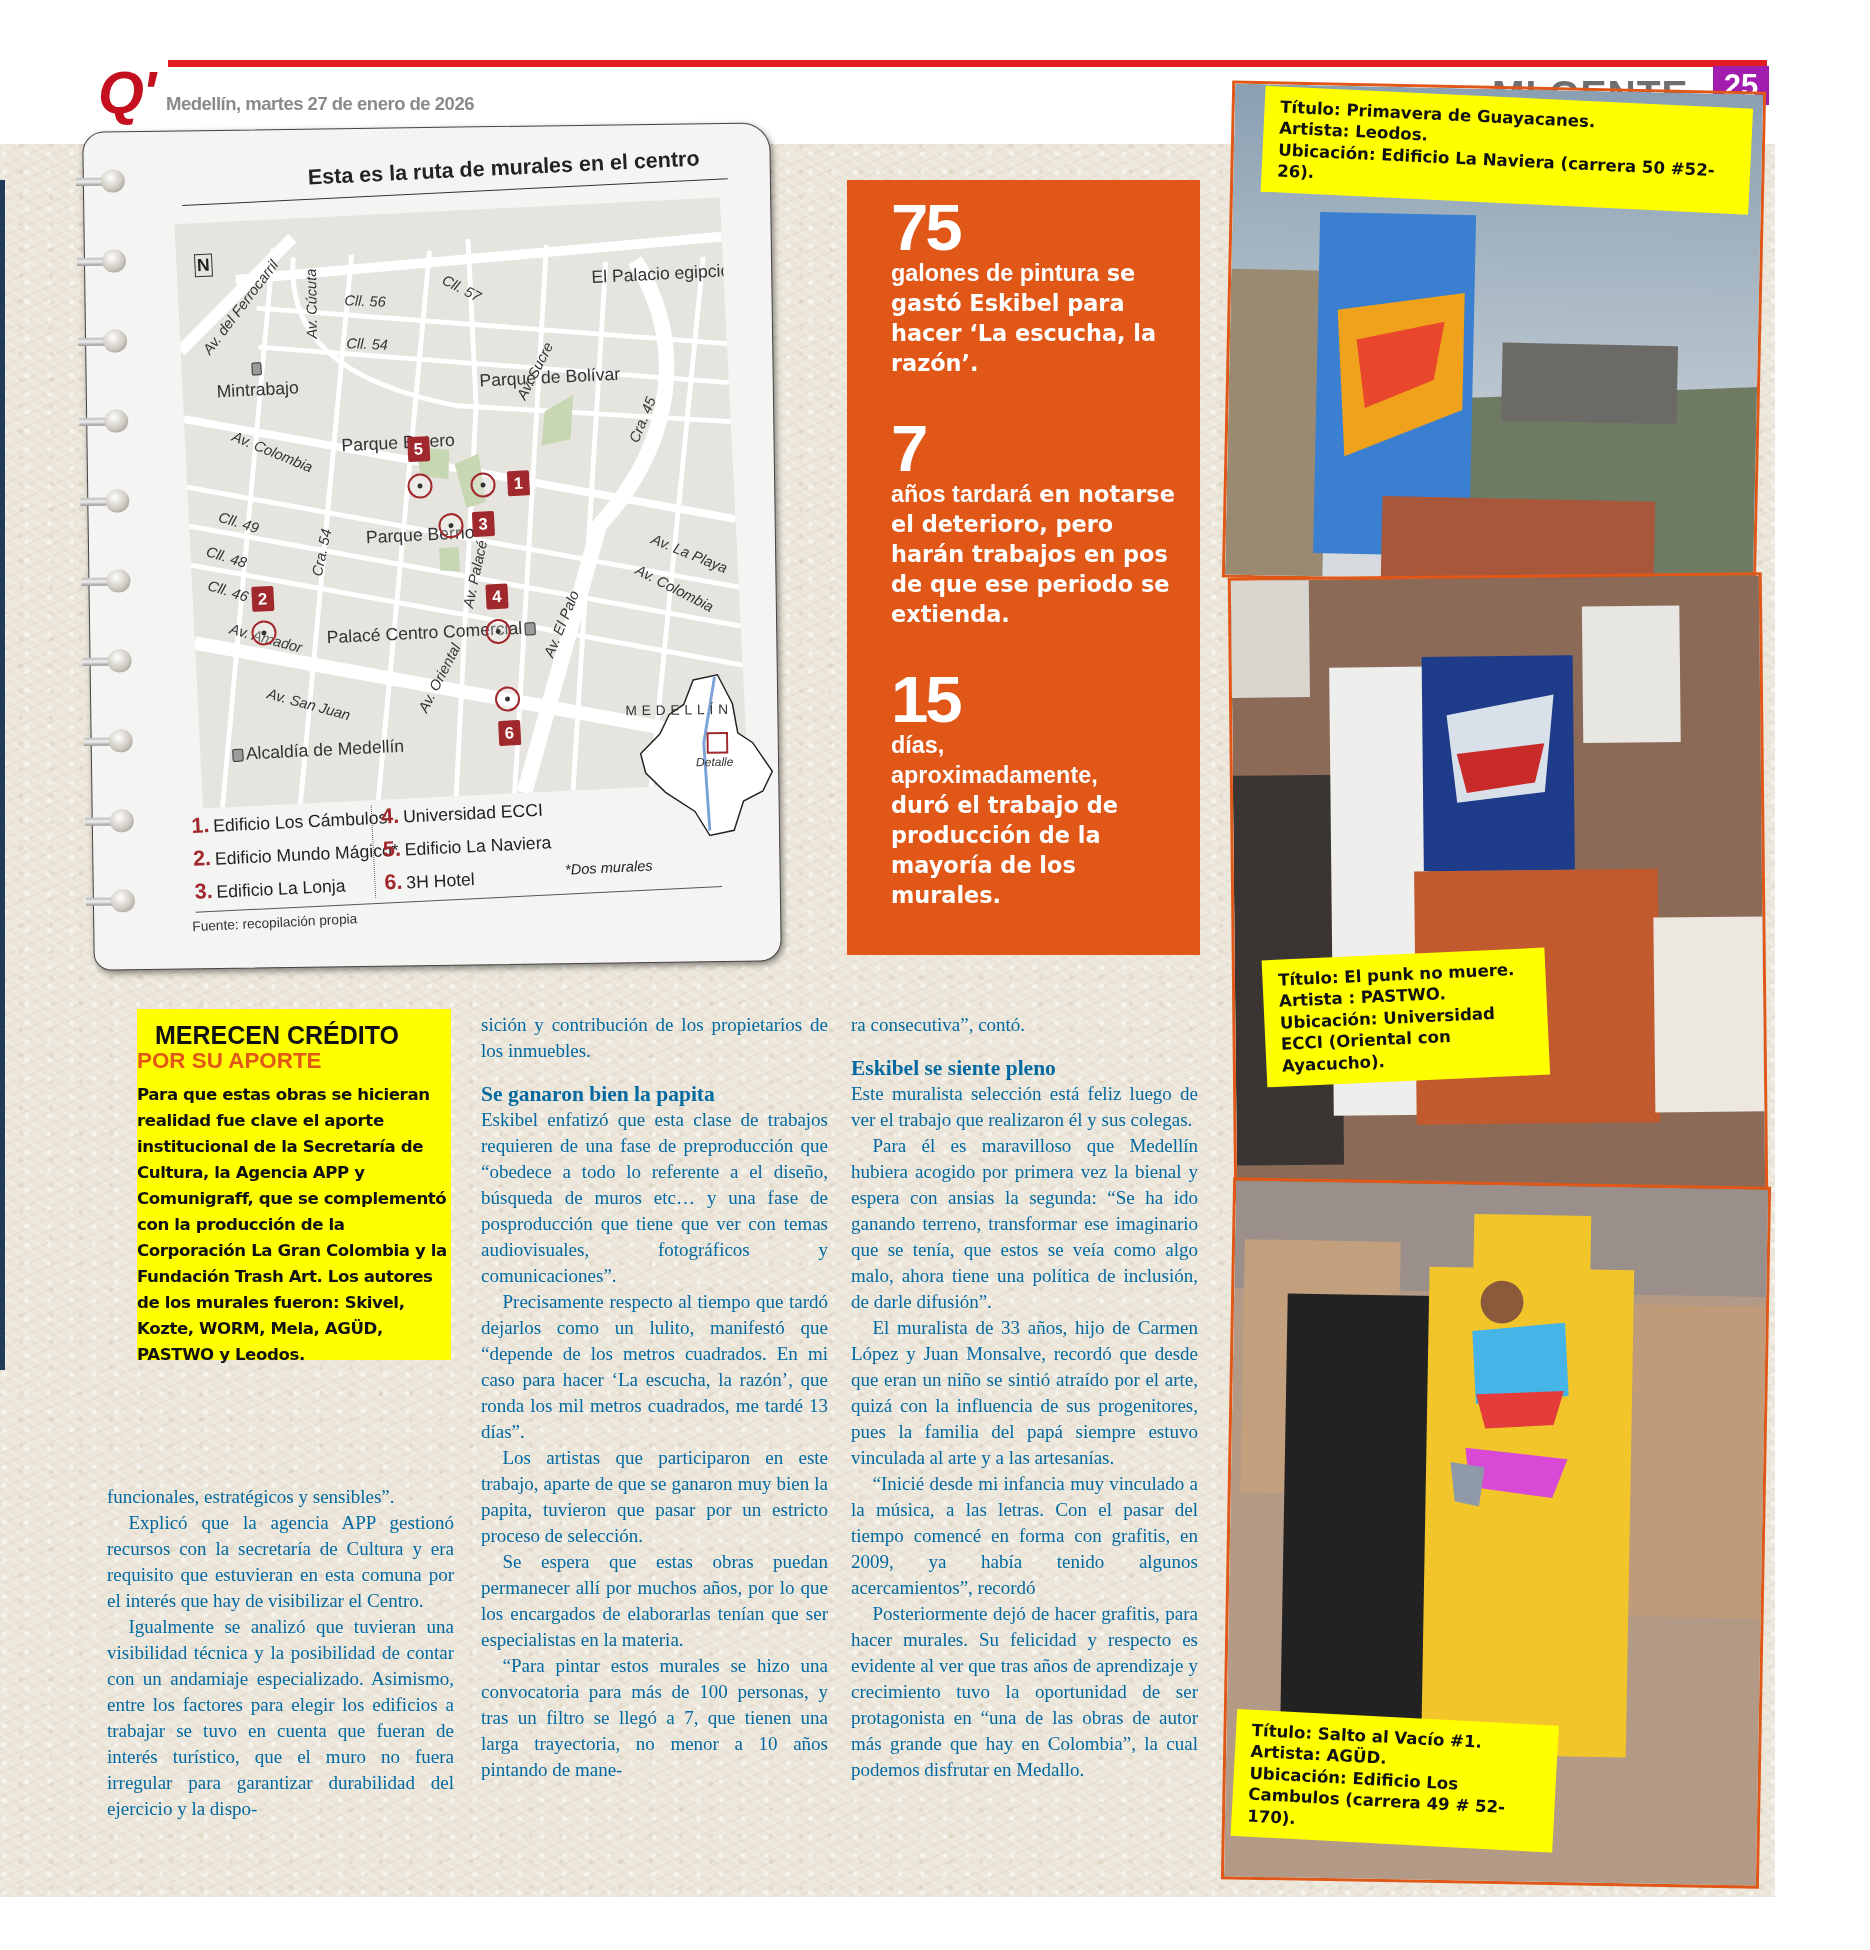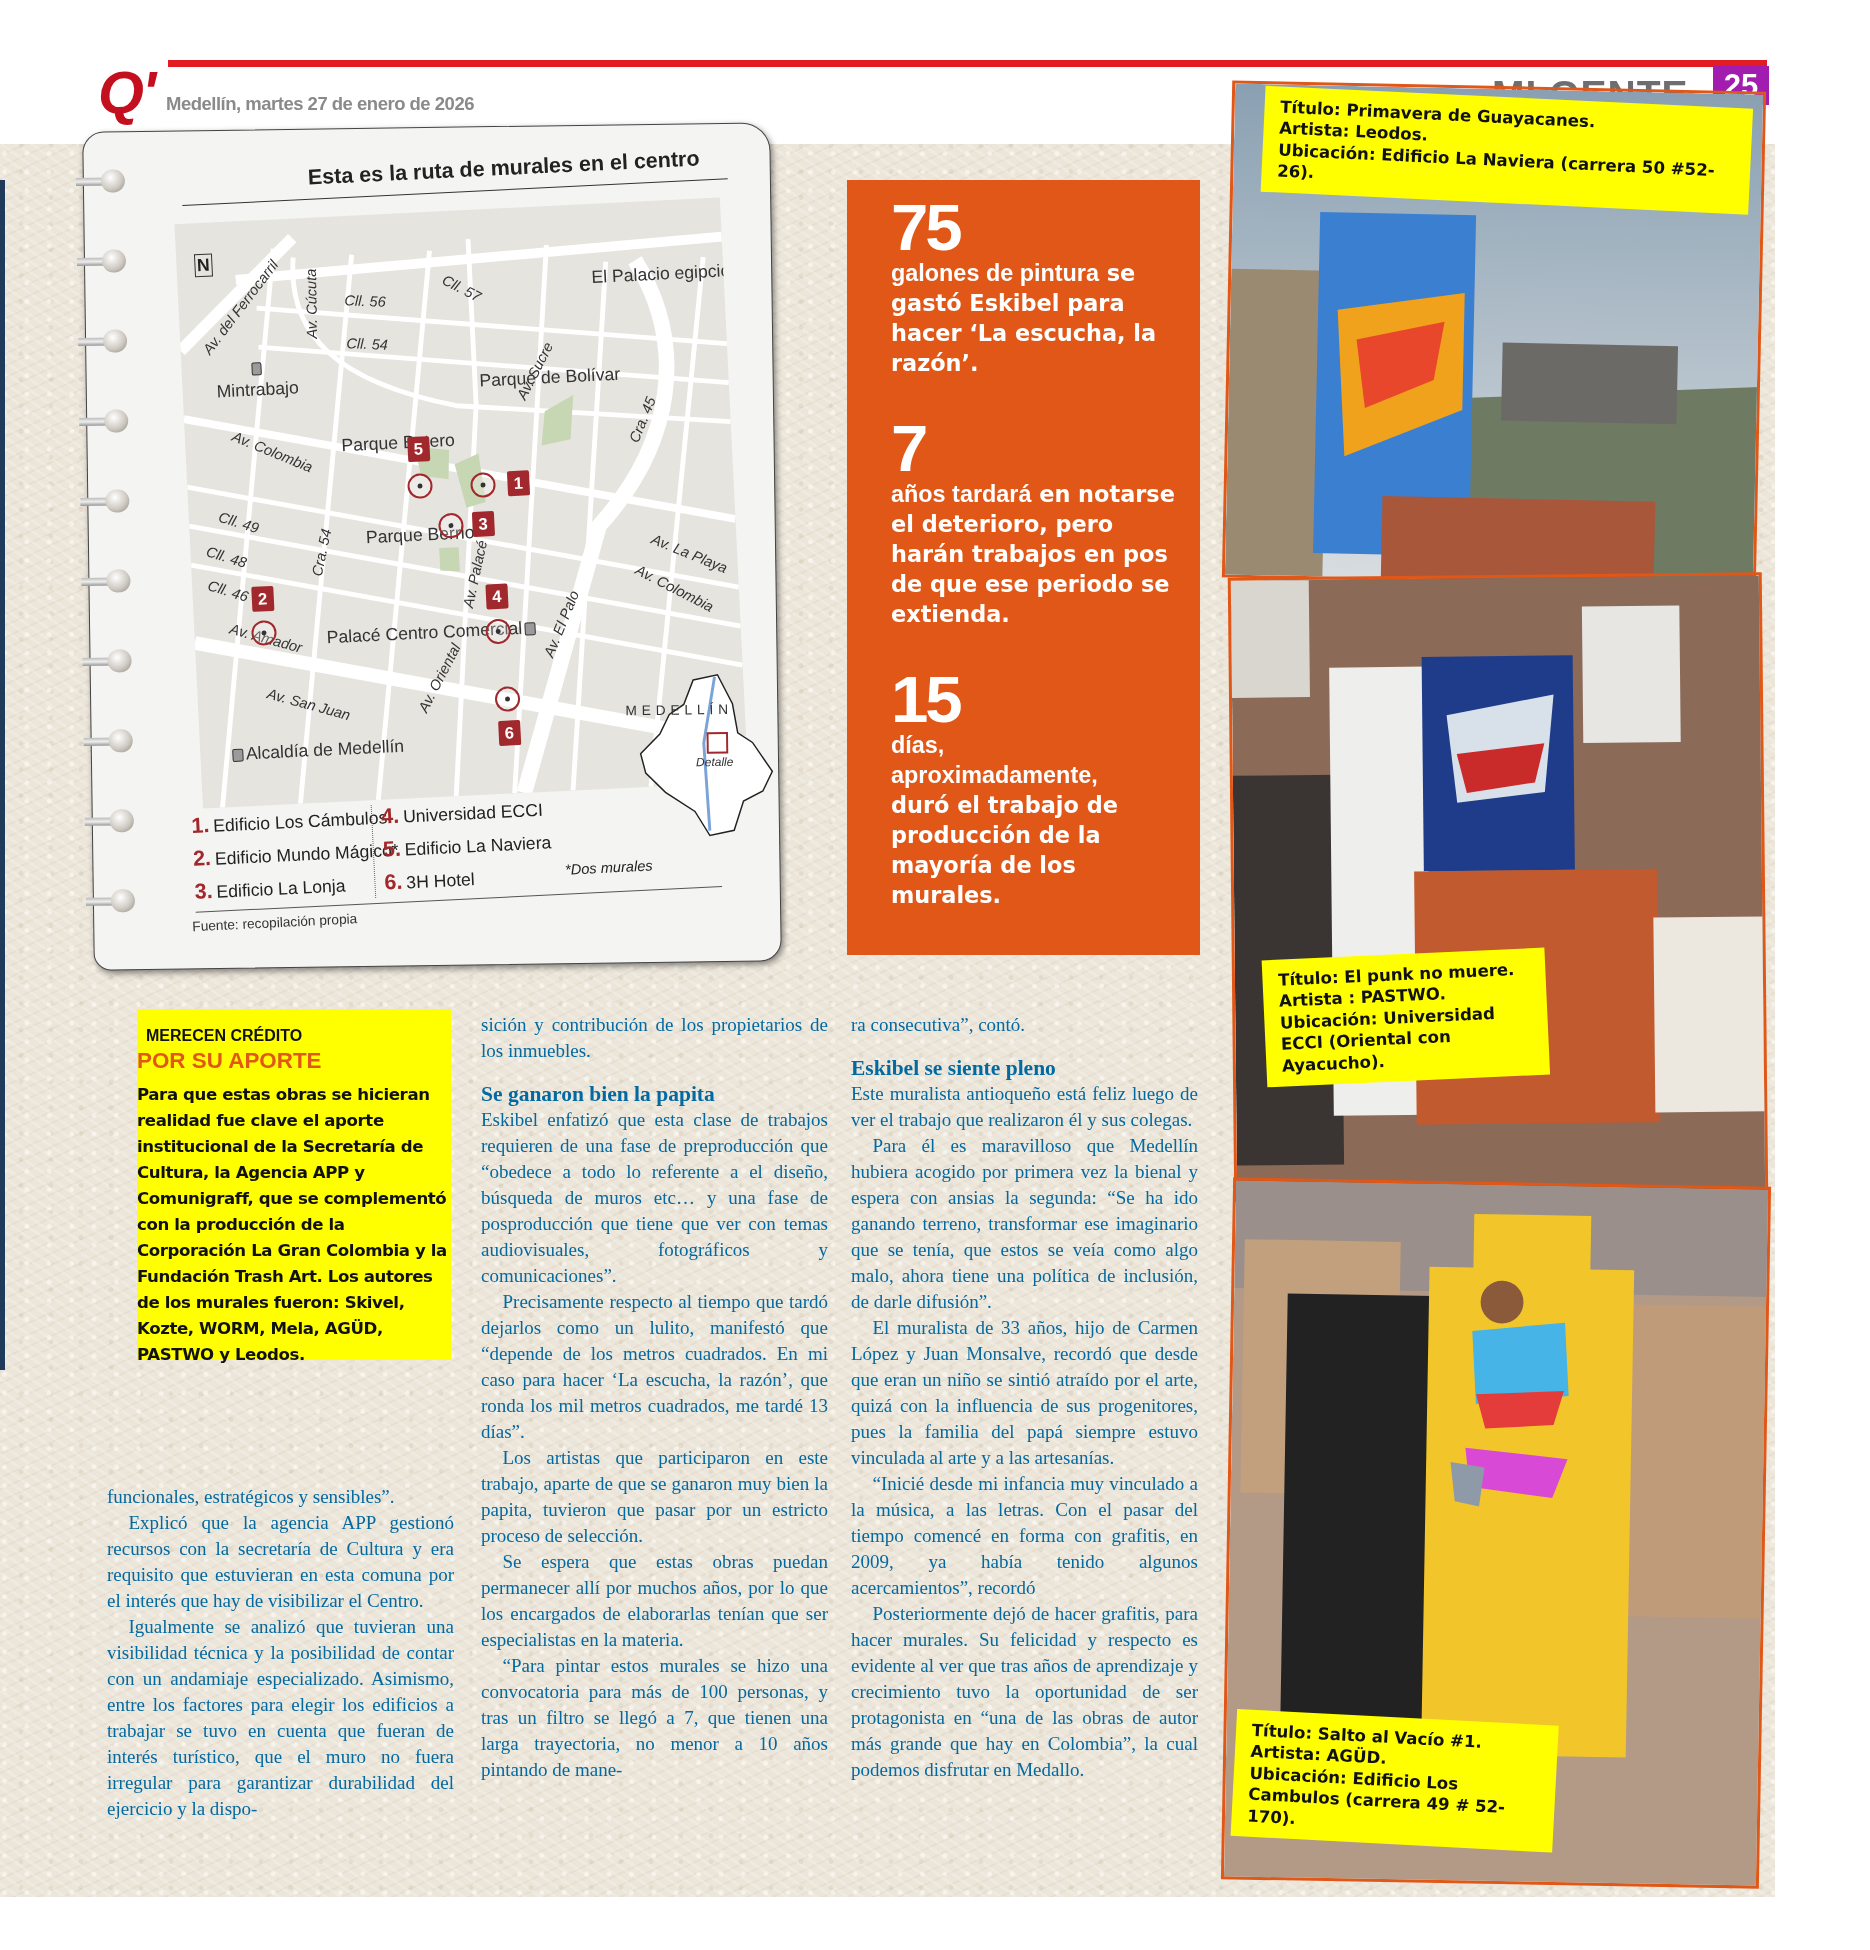--- a/index.html
+++ b/index.html
@@ -53,21 +53,21 @@
 
   
   .stats{position:absolute;left:847px;top:180px;width:353px;height:775px;background:#e05717;color:#fff;font-family:"DejaVu Sans",sans-serif;padding:17.6px 0 0 44px}
   .stat{margin-bottom:41px}
   .stat .big{font-family:"Liberation Sans",sans-serif;font-weight:bold;font-size:64px;line-height:60px;letter-spacing:-2.9px;transform:scaleX(1.05);transform-origin:left}
   .stat .txt{font-size:22.4px;line-height:30px;font-weight:bold;width:293px}
   .stat .txt b{font-weight:900;font-family:"Liberation Sans",sans-serif;font-size:23.4px}
 
   
   .credit{position:absolute;left:137px;top:1009px;width:314px;height:351px;background:#ffff00;padding:13.7px 0 0 0;font-family:"DejaVu Sans",sans-serif}
-  .credit h3{font-family:"Liberation Sans",sans-serif;font-weight:900;font-size:16px;line-height:25px;color:#111;padding-left:9px}
+  .credit h3{font-family:"Liberation Sans",sans-serif;font-weight:900;font-size:25px;line-height:25px;color:#111;padding-left:18px}
   .credit h4{font-family:"Liberation Sans",sans-serif;font-weight:900;font-size:22.4px;line-height:25px;color:#e05717}
   .credit p{margin-top:9.8px;font-size:16.6px;line-height:26px;font-weight:bold;color:#111;letter-spacing:-0.4px}
 
   
   .col{position:absolute;width:347px;font-family:"Liberation Serif",serif;font-size:19px;line-height:26px;color:#0369a1;text-align:justify}
   .col p{text-indent:21.5px}
   .col p.ni{text-indent:0}
   .col h5{font-family:"Liberation Serif",serif;font-weight:bold;font-size:21.5px;line-height:25px;margin-top:17.6px;text-align:left}
 
   
@@ -265,21 +265,21 @@
   <p class="ni">Eskibel enfatizó que esta clase de trabajos requieren de una fase de preproducción que “obedece a todo lo referente a el diseño, búsqueda de muros etc… y una fase de posproducción que tiene que ver con temas audiovisuales, fotográficos y comunicaciones”.</p>
   <p>Precisamente respecto al tiempo que tardó dejarlos como un lulito, manifestó que “depende de los metros cuadrados. En mi caso para hacer ‘La escucha, la razón’, que ronda los mil metros cuadrados,  me tardé 13 días”.</p>
   <p>Los artistas que participaron en este trabajo, aparte de que se ganaron muy bien la papita, tuvieron que pasar por un estricto proceso de selección.</p>
   <p>Se espera que estas obras puedan permanecer allí por muchos años, por lo que los encargados de elaborarlas tenían que ser especialistas en la materia.</p>
   <p>“Para pintar estos murales se hizo una convocatoria para más de 100 personas, y tras un filtro se llegó a 7, que tienen una larga trayectoria, no menor a 10 años pintando de mane-</p>
 </div>
 
 <div class="col" style="left:851px;top:1012px">
   <p class="ni">ra consecutiva”, contó.</p>
   <h5>Eskibel se siente pleno</h5>
-  <p class="ni">Este muralista antioqueño está feliz luego de ver el trabajo que realizaron él y sus colegas.</p>
+  <p class="ni">Este muralista selección está feliz luego de ver el trabajo que realizaron él y sus colegas.</p>
   <p>Para él es maravilloso que Medellín hubiera acogido por primera vez la bienal y espera con ansias la segunda: “Se ha ido ganando terreno, transformar ese imaginario que se tenía, que estos se veía como algo malo, ahora tiene una política de inclusión, de darle difusión”.</p>
   <p>El muralista de 33 años, hijo de Carmen López y Juan Monsalve, recordó que desde que eran un niño se sintió atraído por el arte, quizá con la influencia de sus progenitores, pues la familia del papá siempre estuvo vinculada al arte y a las artesanías.</p>
   <p>“Inicié desde mi infancia muy vinculado a la música, a las letras. Con el pasar del tiempo comencé en forma con grafitis, en 2009, ya había tenido algunos acercamientos”, recordó</p>
   <p>Posteriormente dejó de hacer grafitis, para hacer murales. Su felicidad y respecto es evidente al ver que tras años de aprendizaje y crecimiento tuvo la oportunidad de ser protagonista en “una de las obras de autor más grande que hay en Colombia”, la cual podemos disfrutar en Medallo.</p>
 </div>
 
 <div class="photo ph1">
   <svg width="534" height="497" viewBox="0 0 548 510">
     <defs>
         <linearGradient id="sky1" x1="0" y1="0" x2="0" y2="1">

